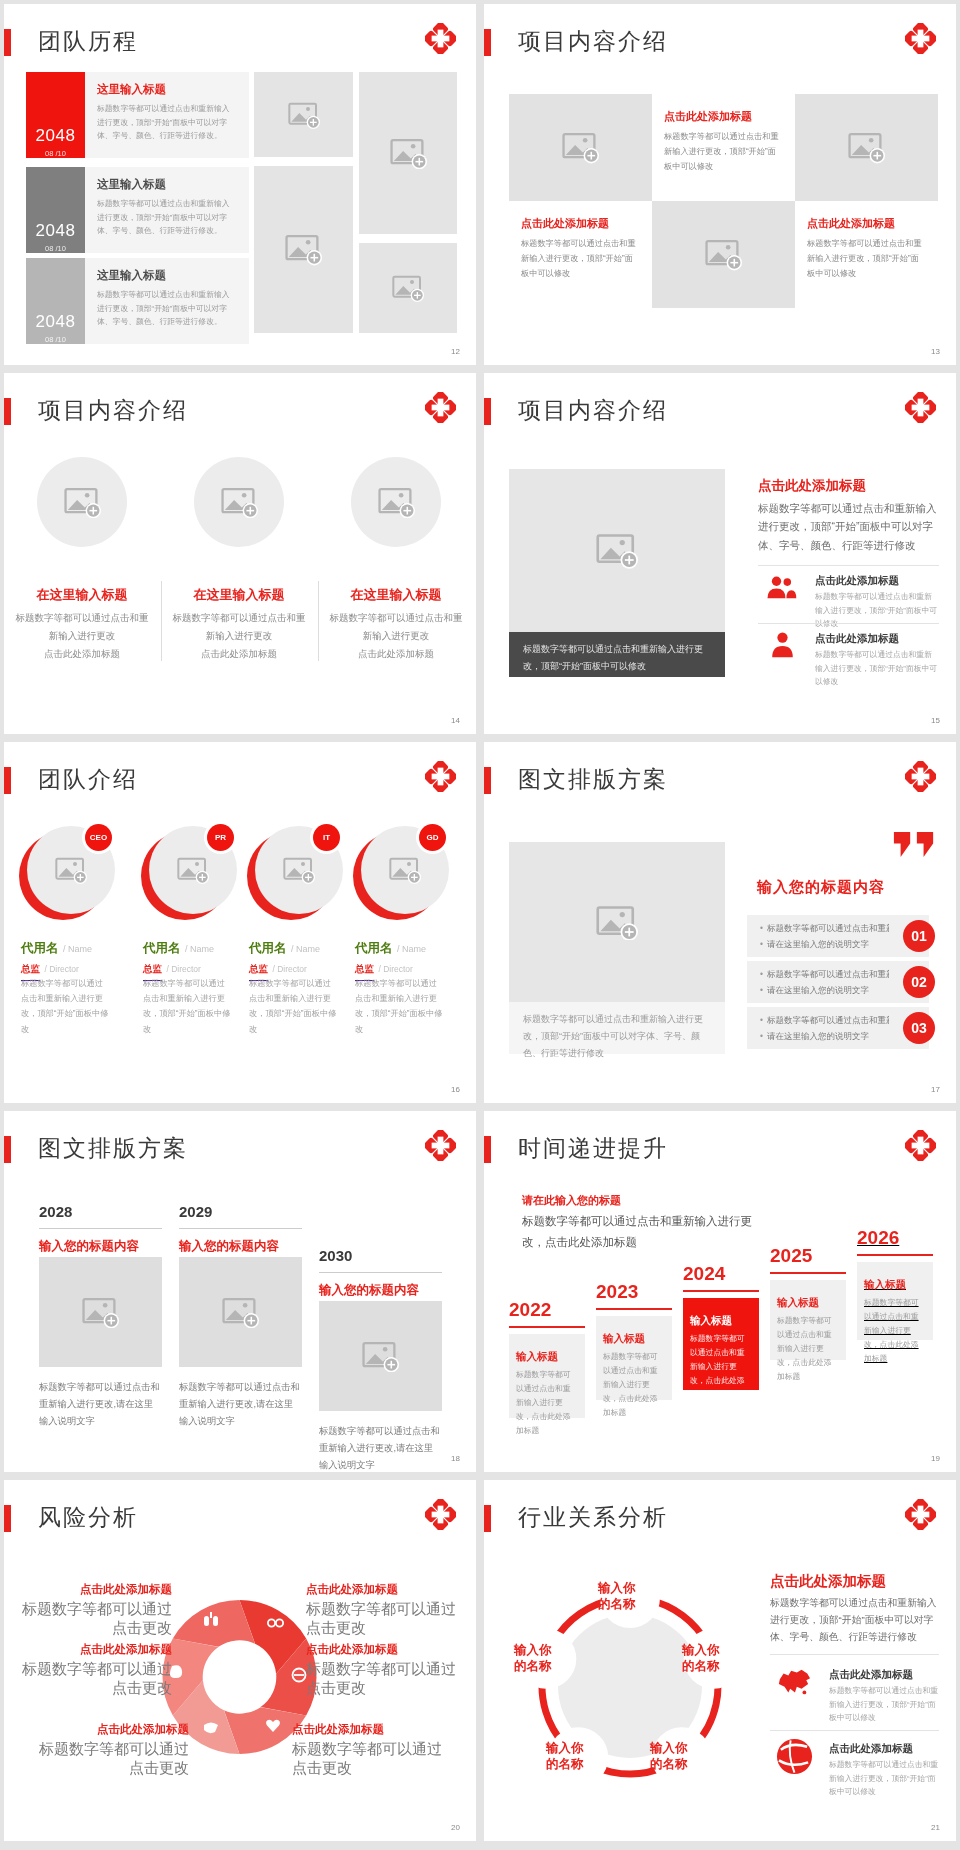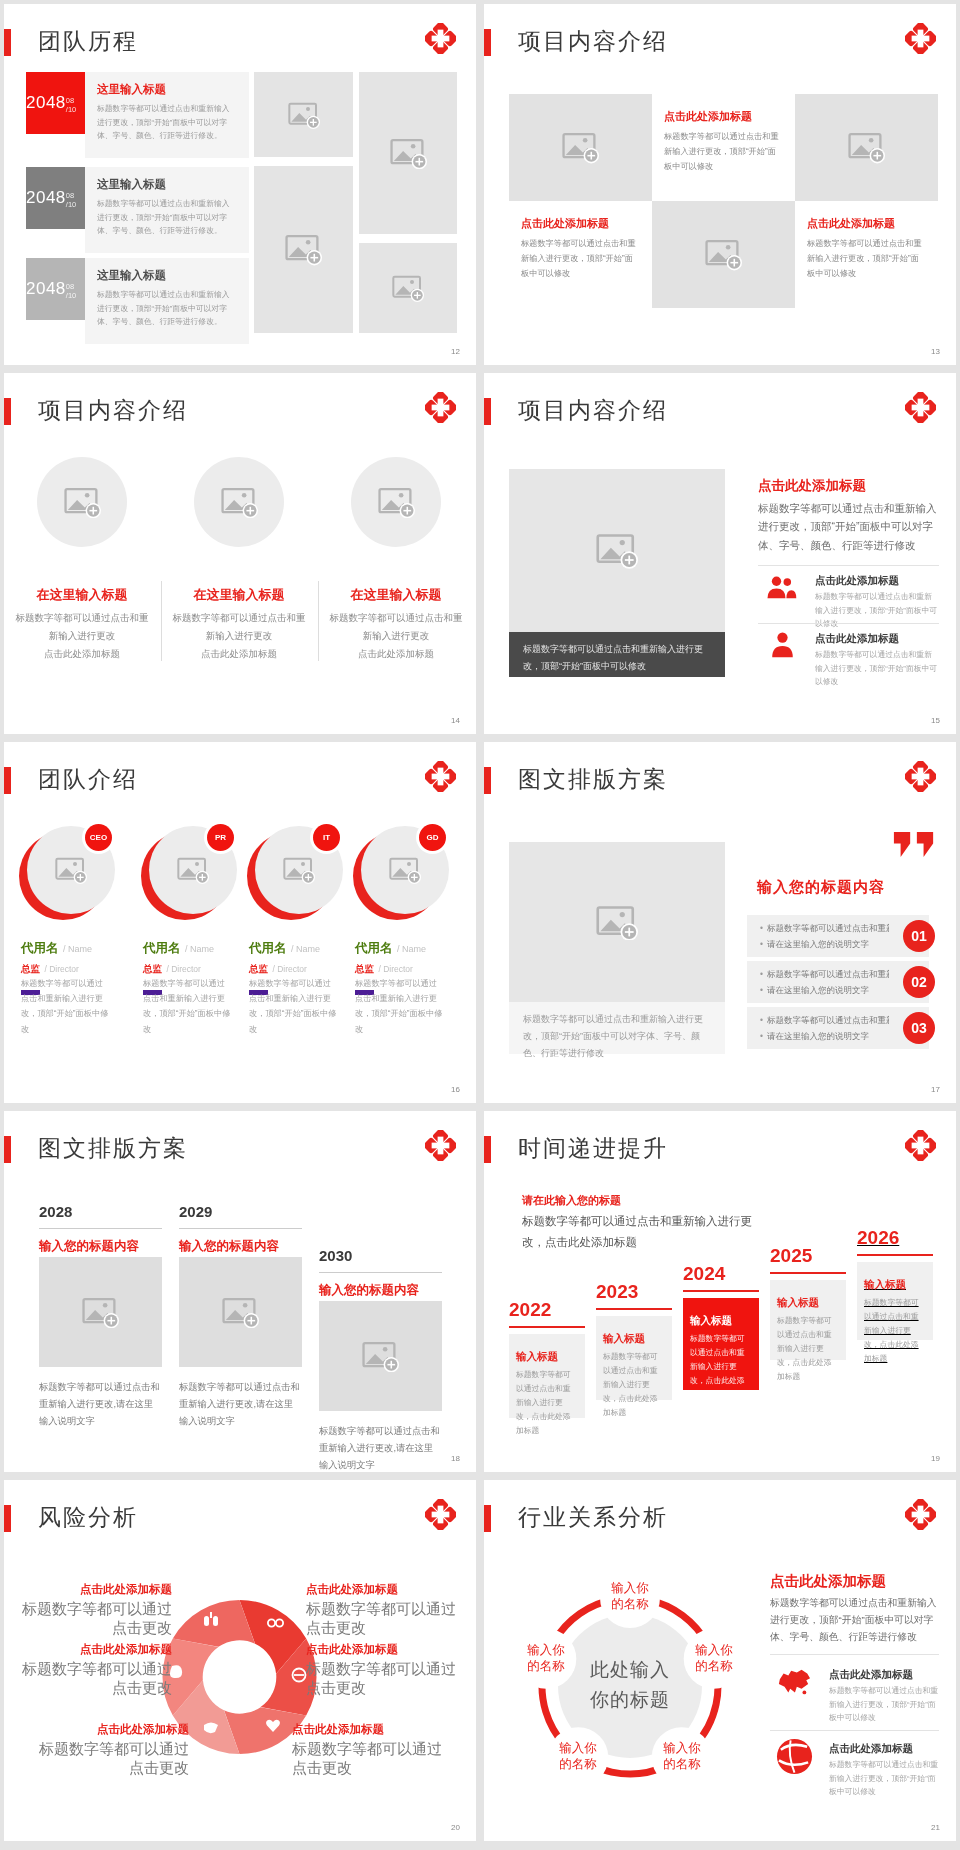--- a/index.html
+++ b/index.html
@@ -15,21 +15,21 @@
   .pagenum{position:absolute;right:16px;bottom:9px;font-size:8px;color:#8a8a8a;}
   
   .ph{position:absolute;display:flex;align-items:center;justify-content:center;background:#e4e4e4;}
   .ph svg{width:42px;}
   .ph.sm svg{width:32px;}
   .ph.md svg{width:37px;}
   .ph.circle{border-radius:50%;background:#ececec;}
   
   .red{color:#e8231d;}
   
-  .tl-year{position:absolute;left:22px;width:59px;height:62px;color:#fff;display:flex;flex-direction:row;align-items:center;justify-content:space-between;}
+  .tl-year{position:absolute;left:22px;width:59px;height:86px;color:#fff;display:flex;flex-direction:column;align-items:center;justify-content:flex-end;}
   .tl-year .y{font-size:17px;letter-spacing:.5px;}
   .tl-year .d{font-size:7.5px;opacity:.85;margin-top:3px;}
   .tl-text{position:absolute;left:81px;width:164px;height:86px;background:#f4f4f4;box-sizing:border-box;padding:10px 12px;}
   .tl-text h4{margin:0 0 5px 0;font-size:11.5px;}
   .tl-text p{margin:0;font-size:7.8px;color:#9a9a9a;line-height:1.75;}
   
   .cell-text{position:absolute;width:143px;height:107px;box-sizing:border-box;padding:15px 12px;background:#fff;}
   .cell-text h4{margin:0 0 6px 0;font-size:11px;color:#e8231d;}
   .cell-text p{margin:0;font-size:8.2px;color:#8a8a8a;line-height:1.8;}
   
@@ -46,21 +46,21 @@
   .iticon{position:absolute;}
   
   .mem{position:absolute;top:84px;width:94px;height:240px;}
   .cres{position:absolute;left:0;top:6px;width:88px;height:88px;border-radius:50%;background:#e8231d;}
   .mem .ph{left:8px;top:0;width:88px;height:88px;}
   .badge{position:absolute;left:66px;top:-2px;width:27px;height:27px;border-radius:50%;background:#f0140f;color:#fff;font-size:8px;font-weight:bold;display:flex;align-items:center;justify-content:center;box-shadow:0 0 0 3px #fff;z-index:2;}
   .mem .nm{position:absolute;left:2px;top:112px;white-space:nowrap;}
   .mem .nm .cn{font-size:12.5px;font-weight:bold;color:#4d7c0f;}
   .mem .nm .en{font-size:9px;color:#c2c2c2;}
   .mem .jb{position:absolute;left:2px;top:132px;white-space:nowrap;}
-  .mem .jb .cn{font-size:9.5px;font-weight:bold;color:#e8231d;border-bottom:5px solid #4c1d95;padding-bottom:16px;}
+  .mem .jb .cn{font-size:9.5px;font-weight:bold;color:#e8231d;border-bottom:1px solid #4c1d95;padding-bottom:6px;}
   .mem .jb .en{font-size:8.5px;color:#c2c2c2;}
   .mem .bd{position:absolute;left:2px;top:150px;width:90px;font-size:8.2px;color:#a2a2a2;line-height:1.85;}
   
   .cap-grey{position:absolute;background:#f5f5f5;color:#9a9a9a;font-size:9px;line-height:1.9;box-sizing:border-box;padding:9px 14px;}
   .row17{position:absolute;left:263px;width:182px;height:42px;background:#f0f0f0;box-sizing:border-box;padding:5px 40px 0 13px;}
   .row17 .ln{font-size:8.5px;color:#7a7a7a;line-height:1.9;white-space:nowrap;overflow:hidden;}
   .row17 .dot{color:#9a9a9a;margin-right:4px;}
   .numc{position:absolute;left:156px;top:5px;width:32px;height:32px;border-radius:50%;background:#e8231d;color:#fff;font-size:14px;font-weight:bold;display:flex;align-items:center;justify-content:center;}
   
   .col18{position:absolute;top:92px;width:123px;height:230px;}
@@ -77,21 +77,21 @@
   .step .bx.hot{background:#f0140f;}
   .step .bx.hot h5{color:#fff;}
   .step .bx.hot p{color:rgba(255,255,255,.92);}
   
   .lab{position:absolute;width:155px;}
   .lab h5{margin:0;font-size:11.5px;color:#e8231d;}
   .lab p{margin:3px 0 0 0;font-size:15px;color:#7a7a7a;}
   .lab.l{text-align:right;}
   .organ{position:absolute;width:18px;height:18px;z-index:2;}
   
-  .node{position:absolute;width:64px;text-align:center;font-size:12.5px;font-weight:normal;color:#e8231d;line-height:1.25;z-index:2;}
+  .node{position:absolute;width:64px;text-align:left;font-size:12.5px;font-weight:bold;color:#e8231d;line-height:1.25;z-index:2;}
   .ctr21{position:absolute;left:86px;top:175px;width:120px;text-align:center;font-size:19px;color:#5a5a5a;line-height:1.6;letter-spacing:1px;}
 </style>
 </head>
 <body>
 
 <div class="board">
 
   <section class="slide">
     <div class="hbar"></div>
     <div class="htitle">团队历程</div>
@@ -741,24 +741,20 @@
 
     <svg class="abs" style="left:46px;top:106px;" width="200" height="200" viewBox="-100 -100 200 200">
       <circle r="72" fill="#ececec"></circle>
       <circle r="88" fill="none" stroke="#e8231d" stroke-width="7" stroke-dasharray="76 34.6" transform="rotate(-78)"></circle>
       <circle cx="0" cy="-88" r="30" fill="#fff"></circle>
       <circle cx="-83.7" cy="-27.2" r="30" fill="#fff"></circle>
       <circle cx="83.7" cy="-27.2" r="30" fill="#fff"></circle>
       <circle cx="-51.7" cy="71.2" r="30" fill="#fff"></circle>
       <circle cx="51.7" cy="71.2" r="30" fill="#fff"></circle>
     </svg>
-    <div class="ctr21">
-      <span style="display:block;">此处输入</span>
-      <span style="display:block;">你的标题</span>
-    </div>
     <div class="node" style="left:114px;top:101px;">
       <span style="display:block;">输入你</span>
         <span style="display:block;">的名称</span>
     </div>
     <div class="node" style="left:30px;top:163px;">
       <span style="display:block;">输入你</span>
         <span style="display:block;">的名称</span>
     </div>
     <div class="node" style="left:198px;top:163px;">
       <span style="display:block;">输入你</span>

